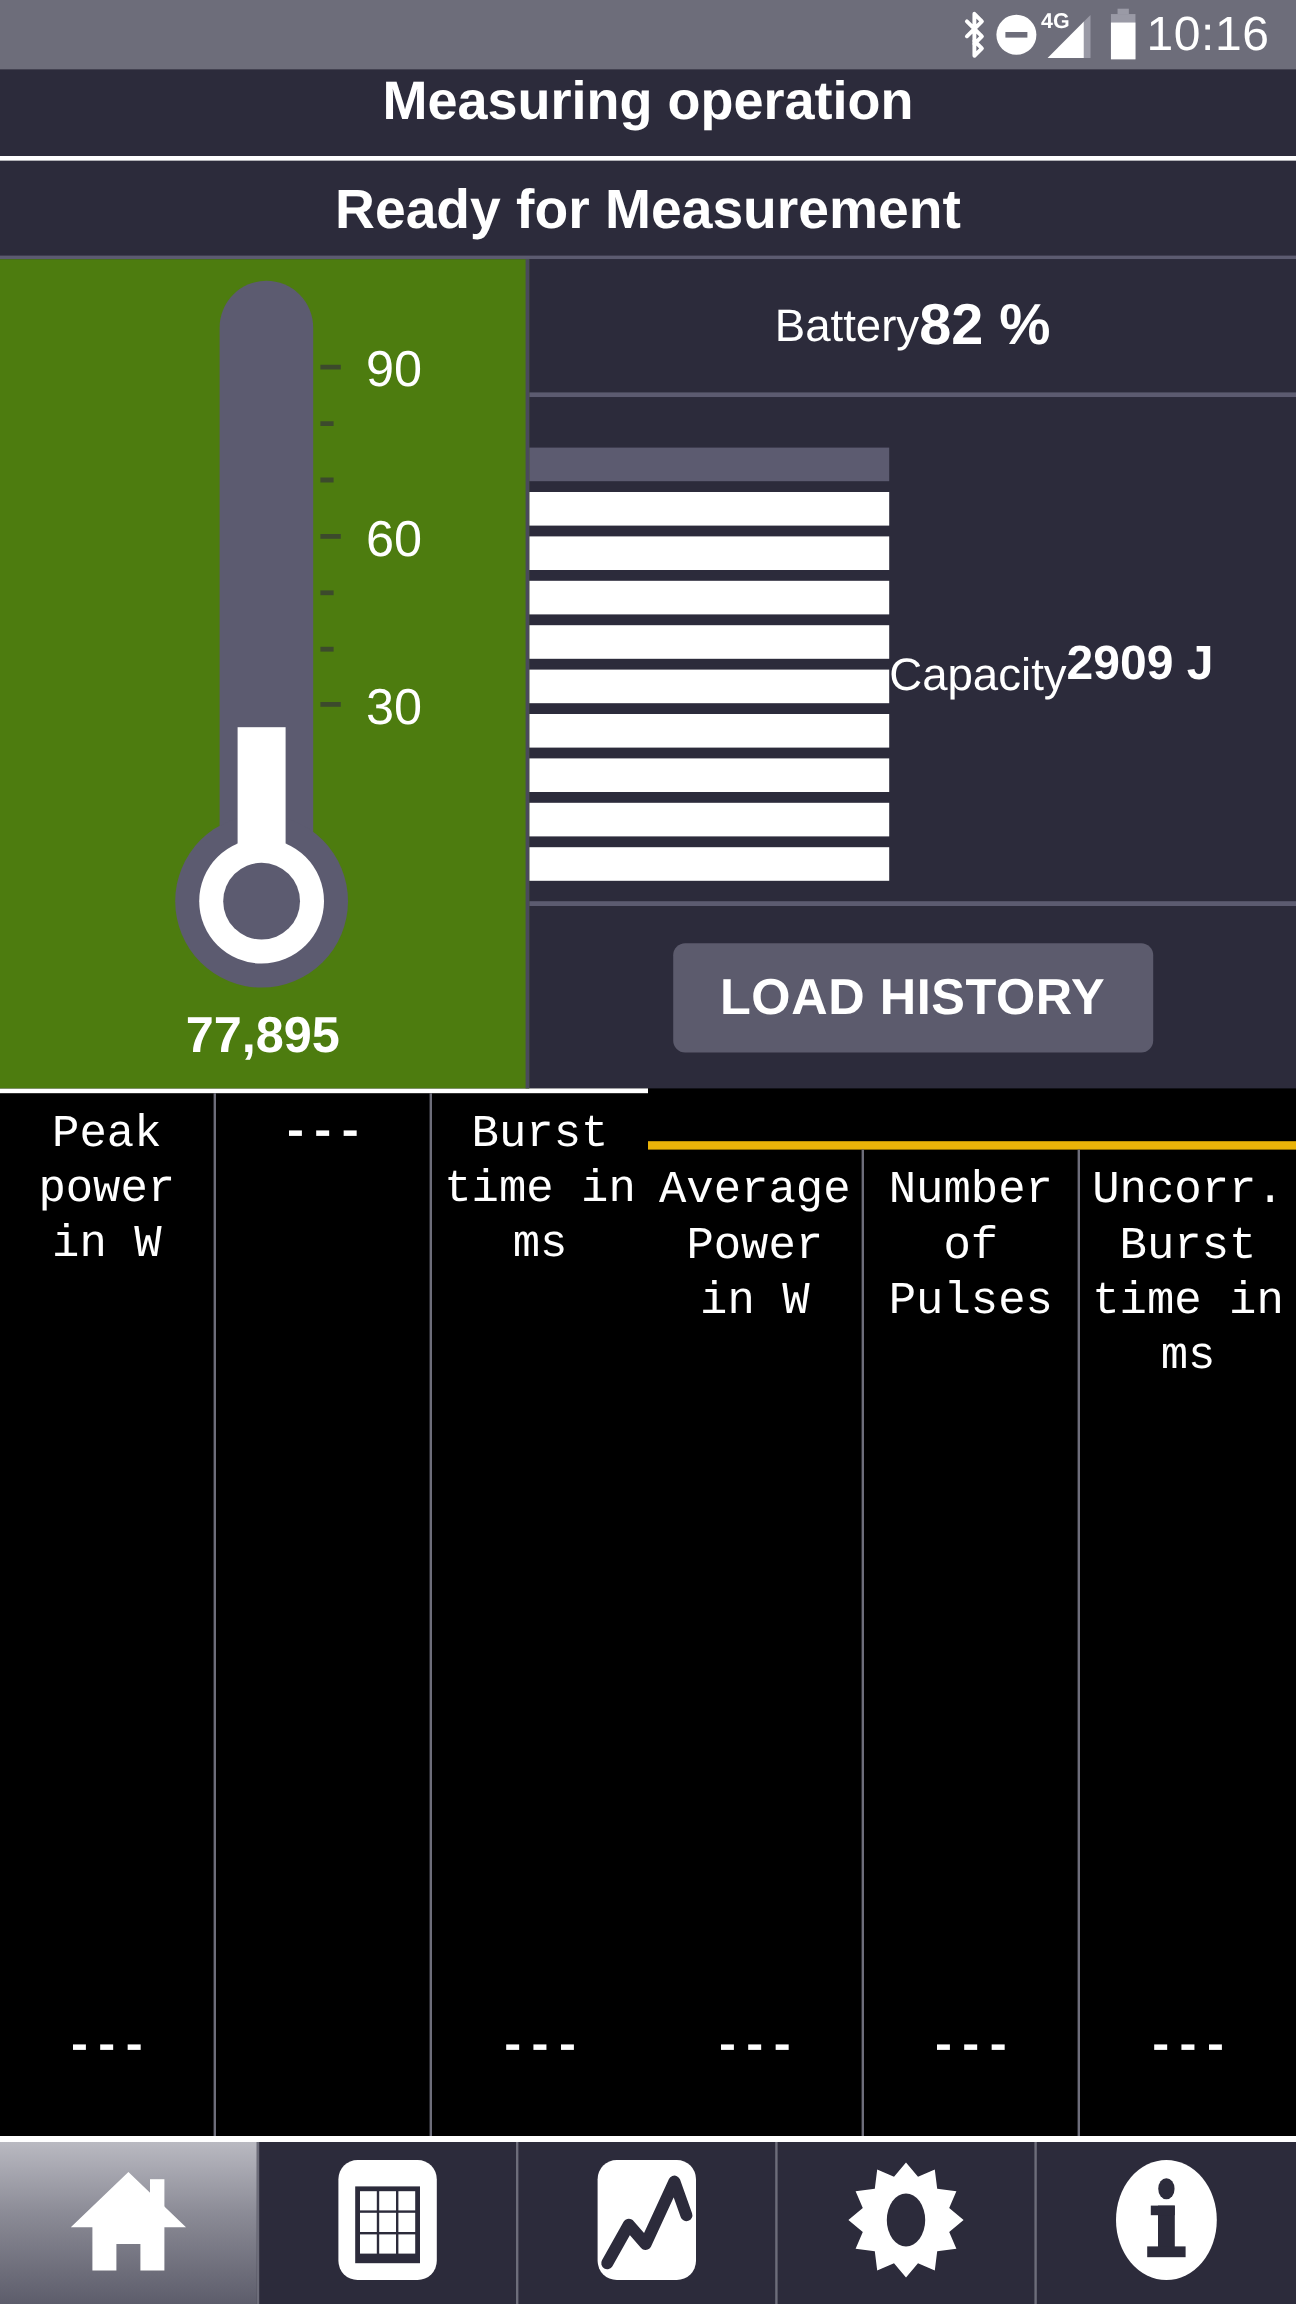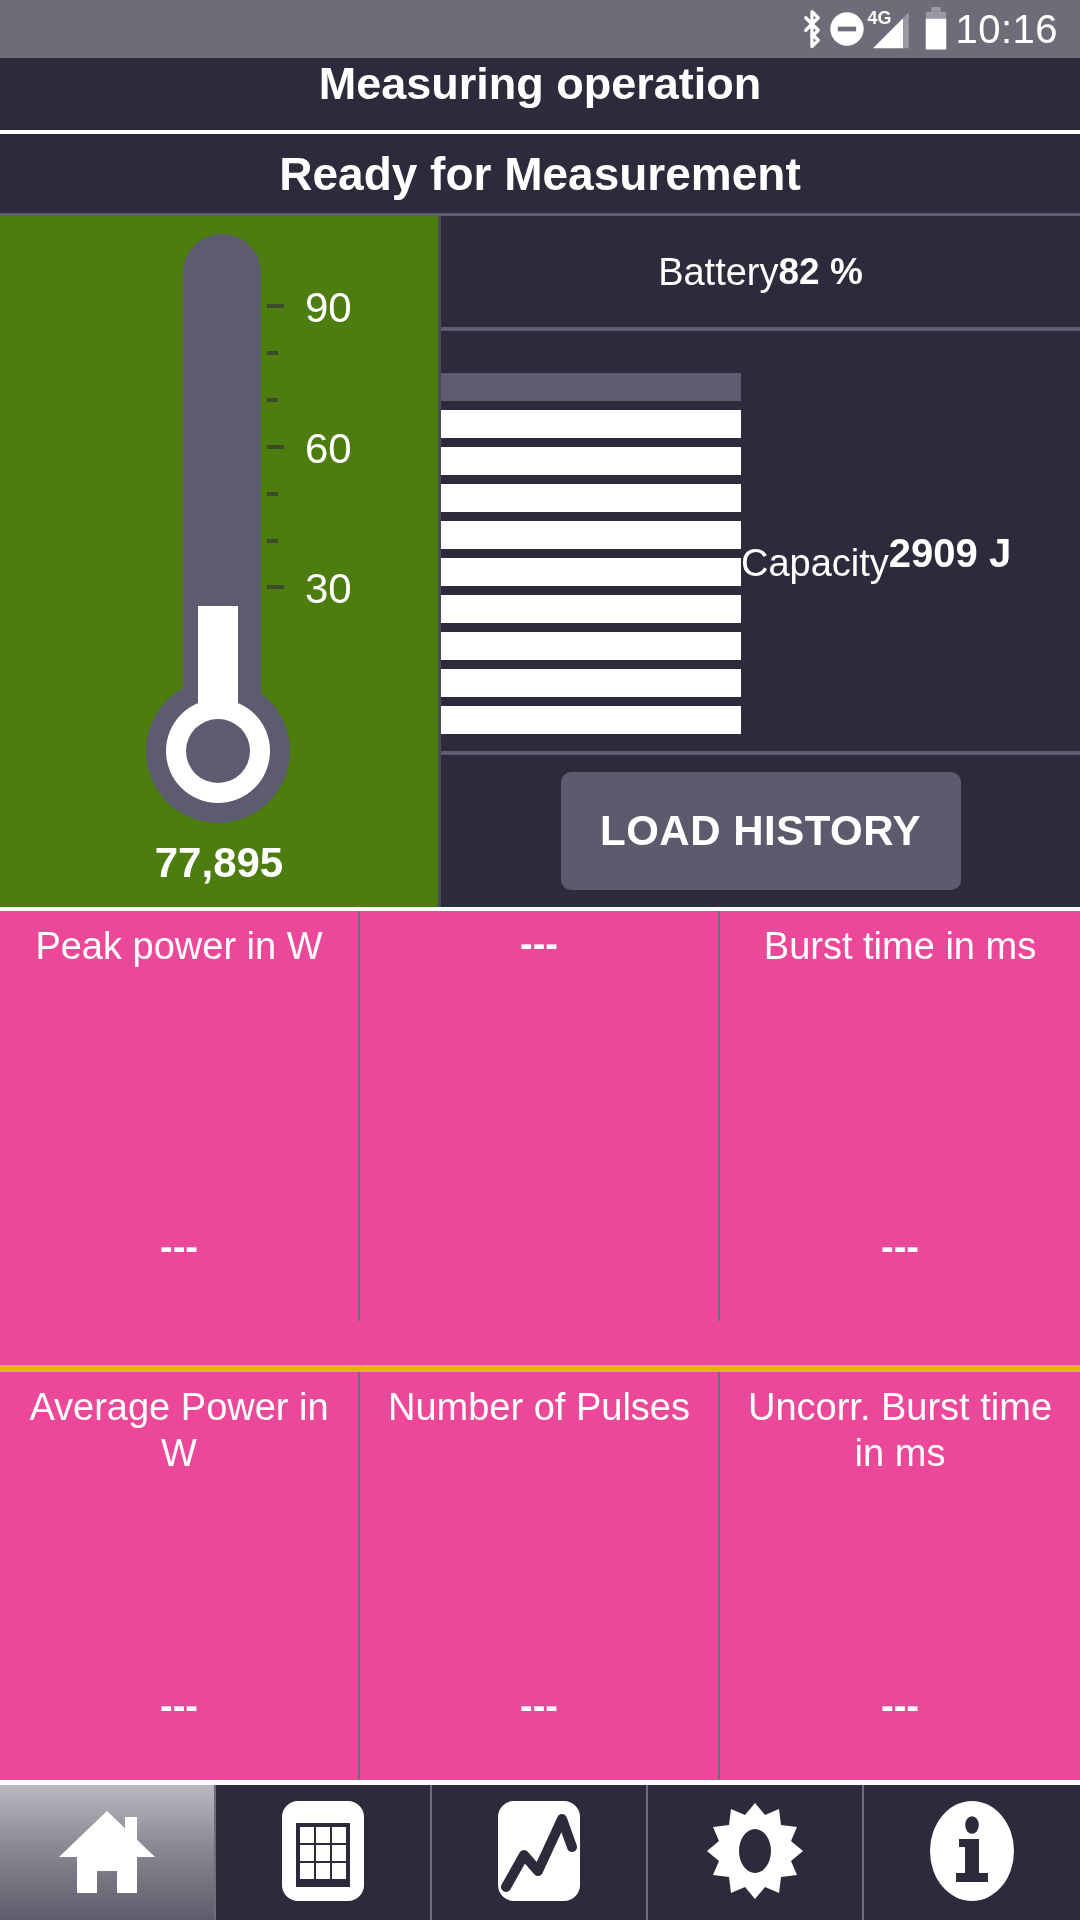--- a/index.html
+++ b/index.html
@@ -60,21 +60,21 @@
 
   
   .right-col { flex: 1 1 auto; display: flex; flex-direction: column; }
   .battery-box {
     flex: 0 0 115px; background: #2c2b3b;
     display: flex; flex-direction: row;
     align-items: center; justify-content: center;
     border-bottom: 4px solid #5c5b70;
   }
   .battery-label { color: #fff; font-size: 38px; line-height: 46px; }
-  .battery-value { color: #fff; font-size: 37px; font-weight: bold; line-height: 50px; }
+  .battery-value { color: #fff; font-size: 48px; font-weight: bold; line-height: 50px; }
 
   .capacity-box {
     flex: 1 1 auto; background: #2c2b3b;
     display: flex; flex-direction: row;
     align-items: center; justify-content: flex-start;
     padding-top: 24px; border-bottom: 4px solid #5c5b70;
   }
   .cap-gauge {
     width: 300px; display: flex; flex-direction: column; gap: 9px;
   }
@@ -82,29 +82,29 @@
   .cap-seg.on { background: #ffffff; }
   .cap-seg.off { background: #5c5b70; }
   .cap-caption { color: #fff; font-size: 38px; line-height: 48px; margin-top: 20px; }
   .cap-value { color: #fff; font-size: 40px; font-weight: bold; line-height: 50px; }
 
   .history-box {
     flex: 0 0 152px; background: #2c2b3b;
     display: flex; align-items: center; justify-content: center;
   }
   .history-btn {
-    width: 400px; height: 118px;
+    width: 400px; height: 91px;
     background: #5c5b6d; border: none; border-radius: 10px;
     color: #ffffff; font-size: 42px; font-weight: bold;
     font-family: "Liberation Sans", sans-serif;
     letter-spacing: 0.5px; cursor: pointer;
   }
 
   
-  .metrics { flex: 1 1 auto; display: flex; flex-direction: column; background: #ec4899; }
+  .metrics { flex: 1 1 auto; display: flex; background: #000000; font-family: Liberation Mono, monospace; }
   .metric-row {
     flex: 1 1 50%; display: flex;
     border-top: 4px solid #ffffff;
   }
   .metric-row:first-child { border-top: 4px solid #ffffff; }
   .metric-row + .metric-row { border-top: 7px solid #eab308; margin-top: 44px; }
   .metric-cell {
     flex: 1 1 33.333%;
     display: flex; flex-direction: column;
     align-items: center; justify-content: space-between;

